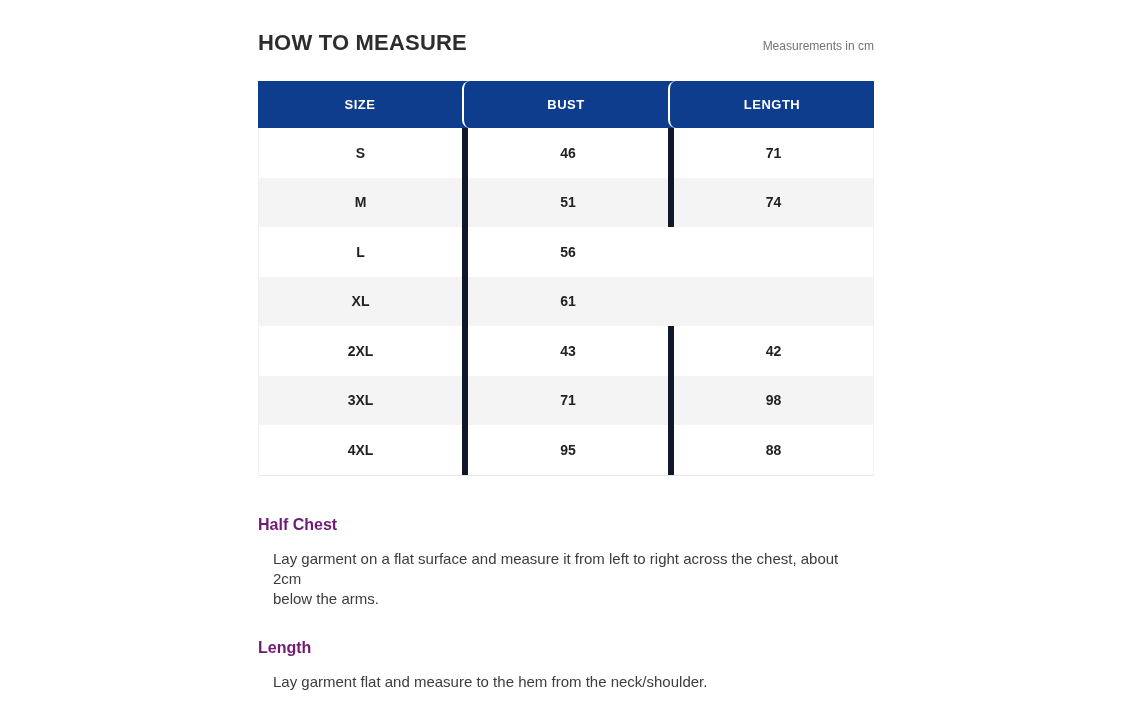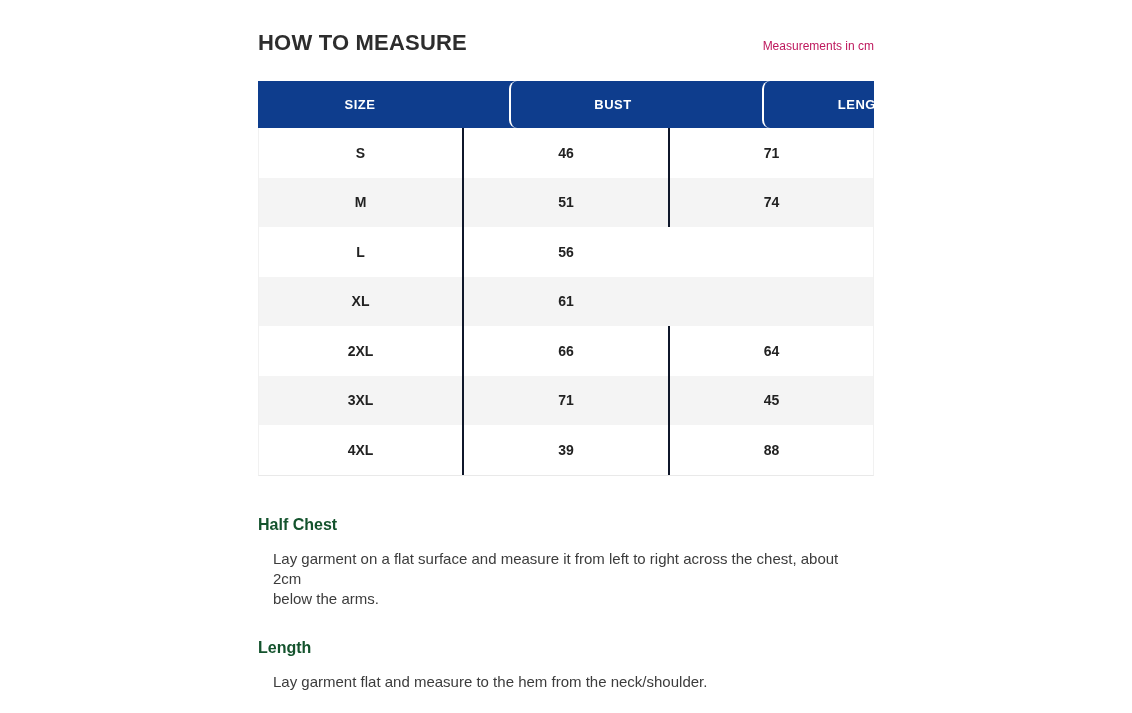--- a/index.html
+++ b/index.html
@@ -31,21 +31,21 @@
   .page-title {
     margin: 0;
     font-size: 22px;
     line-height: 24px;
     font-weight: bold;
     letter-spacing: 0.2px;
     color: #2d2d2d;
   }
   .units-note {
     font-size: 12px;
-    color: #be185d;
+    color: #737373;
   }
 
   
   .size-table {
     margin-top: 26px;
     width: 616px;
   }
   .thead {
     display: flex;
     height: 47px;
@@ -56,21 +56,21 @@
     align-items: center;
     justify-content: center;
     color: #ffffff;
     font-size: 13px;
     font-weight: bold;
     letter-spacing: 0.5px;
     border-radius: 8px;
   }
   .thead .th:nth-child(1) { flex: 0 0 204px; }
   .thead .th:nth-child(2),
-  .thead .th:nth-child(3) { flex: 0 0 206px; border-left: 2px solid #ffffff; margin-left: 47px; }
+  .thead .th:nth-child(3) { flex: 0 0 206px; border-left: 2px solid #ffffff; }
 
   .tbody {
     border-left: 1px solid #f1f1f1;
     border-right: 1px solid #f1f1f1;
     border-bottom: 1px solid #e9e9e9;
   }
   .trow {
     display: flex;
     height: 49.5px;
     background: #ffffff;
@@ -79,32 +79,32 @@
   .trow .td {
     display: flex;
     align-items: center;
     justify-content: center;
     font-size: 14px;
     font-weight: bold;
     color: #222222;
   }
   .trow .td:nth-child(1) { flex: 0 0 203px; }
   .trow .td:nth-child(2),
-  .trow .td:nth-child(3) { flex: 0 0 206px; border-left: 2px solid #0f172a; }
+  .trow .td:nth-child(3) { flex: 0 0 206px; border-left: 6px solid #0f172a; }
   .trow .td:nth-child(3) { flex: 0 0 205px; }
 
   
   .instructions { margin-top: 40px; }
   .instr-block + .instr-block { margin-top: 30px; }
   .instr-heading {
     margin: 0 0 7px 0;
     font-size: 16px;
     line-height: 18px;
     font-weight: bold;
-    color: #14532d;
+    color: #701a75;
   }
   .instr-body {
     margin: 15px;
     font-size: 15px;
     line-height: 20px;
     color: #3c3c3c;
     white-space: pre-line;
   }
 </style>
 </head>
@@ -137,31 +137,31 @@
       <div class="trow">
         <div class="td">L</div>
         <div class="td">56</div>
       </div>
       <div class="trow alt">
         <div class="td">XL</div>
         <div class="td">61</div>
       </div>
       <div class="trow">
         <div class="td">2XL</div>
-        <div class="td">66</div>
-        <div class="td">64</div>
+        <div class="td">43</div>
+        <div class="td">42</div>
       </div>
       <div class="trow alt">
         <div class="td">3XL</div>
         <div class="td">71</div>
-        <div class="td">45</div>
+        <div class="td">98</div>
       </div>
       <div class="trow">
         <div class="td">4XL</div>
-        <div class="td">39</div>
+        <div class="td">95</div>
         <div class="td">88</div>
       </div>
     </div>
   </div>
 
   <div class="instructions">
     <div class="instr-block">
       <h3 class="instr-heading">Half Chest</h3>
       <p class="instr-body">Lay garment on a flat surface and measure it from left to right across the chest, about 2cm
 below the arms.</p>

